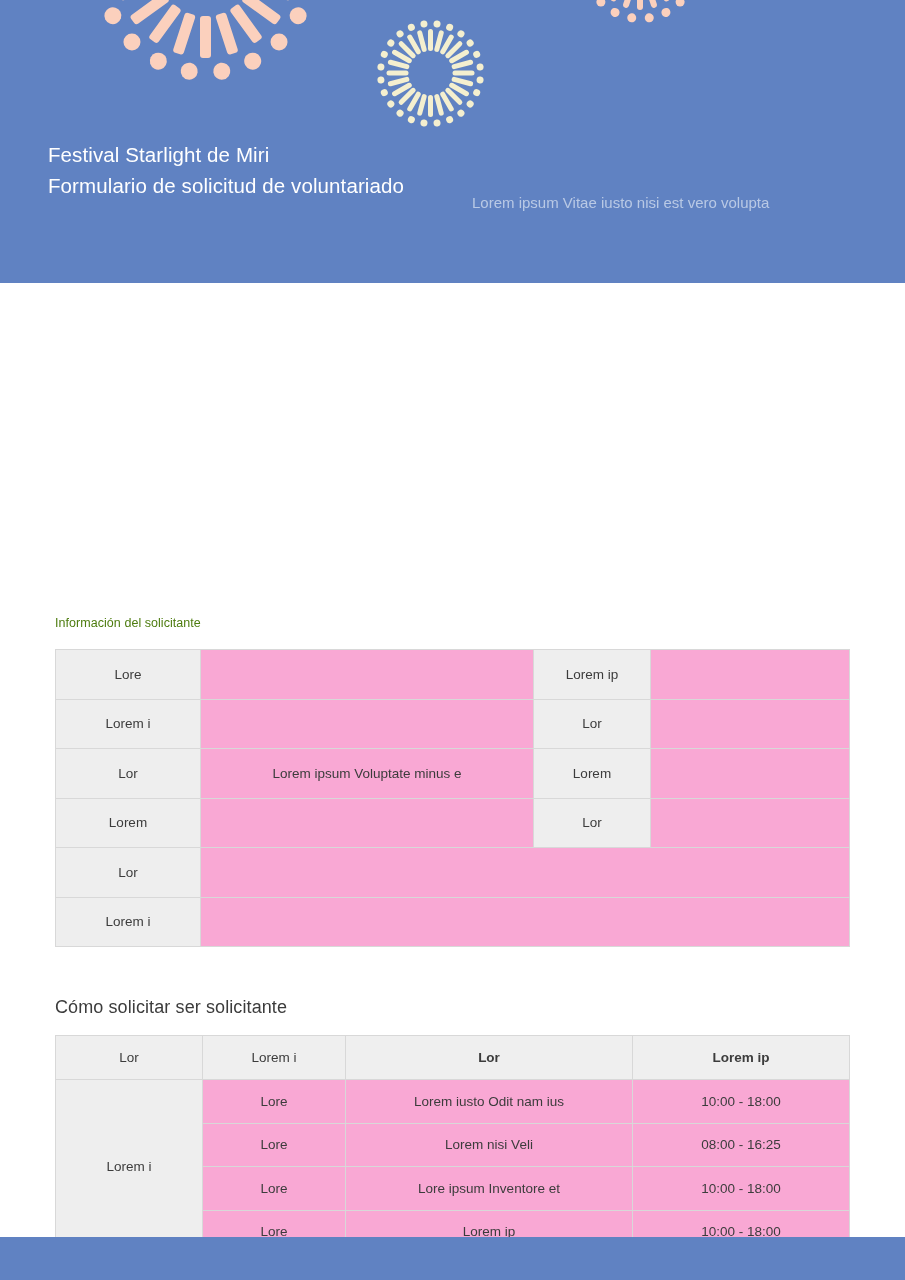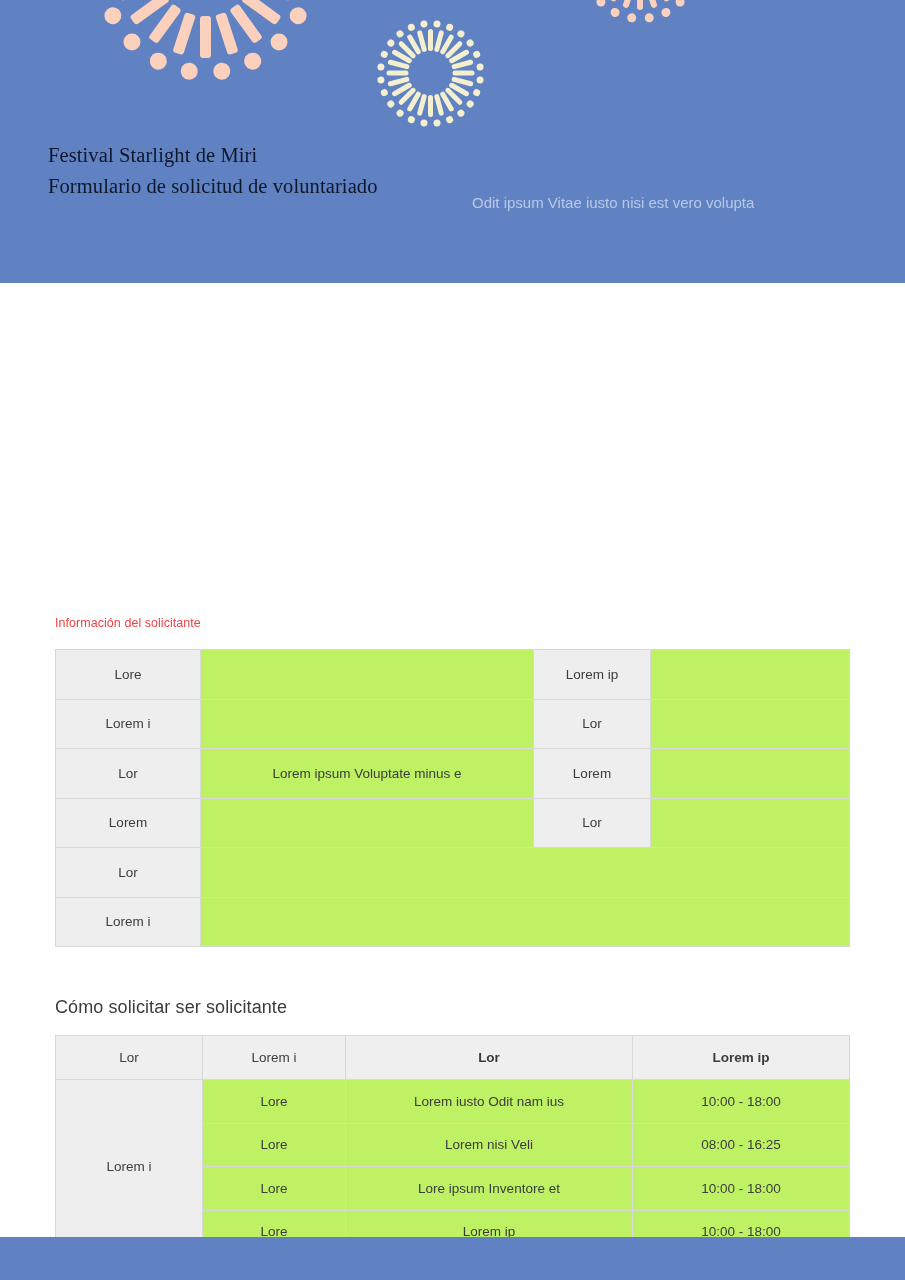--- a/index.html
+++ b/index.html
@@ -30,22 +30,21 @@
   }
   .burst .dot {
     width: 9px; height: 9px; border-radius: 50%;
     margin-left: -4.5px; margin-top: -4.5px;
   }
 
   #header-titles {
     position: absolute;
     left: 48px;
     top: 140px;
-    color: #0f172a;
-    font-family: Liberation Serif, serif;
+    color: #ffffff;
   }
   #header-title-main {
     font-size: 20.5px;
     line-height: 30px;
     font-weight: 400;
     letter-spacing: .1px;
   }
   #header-title-sub {
     font-size: 20.5px;
     line-height: 32px;
@@ -78,21 +77,21 @@
 
   
   #page-body {
     position: relative;
     padding: 0;
   }
 
   .section-label {
     position: absolute;
     font-size: 12.5px;
-    color: #ef4444;
+    color: #4d7c0f;
     letter-spacing: .05px;
   }
   .section-heading {
     position: absolute;
     font-size: 18px;
     color: #3c3c3c;
     font-weight: 400;
     letter-spacing: .1px;
   }
 
@@ -112,21 +111,21 @@
     background: #ffffff;
   }
   table.form-table td.lbl, table.form-table th.lbl {
     background: #eeeeee;
   }
   table.form-table th.hdr {
     background: #efefef;
     font-weight: 400;
   }
   table.form-table th.hdr.bold { font-weight: 700; }
-  table.form-table td.val { background: #bef264; }
+  table.form-table td.val { background: #f9a8d4; }
 
   
   #applicant-info-table { left: 55px; top: 366px; width: 794px; }
   #applicant-info-table tr { height: 49.5px; }
 
   
   #howto-table { left: 55px; top: 752px; width: 794px; }
   #howto-table tr { height: 43.5px; }
   #howto-table tr.hdr-row { height: 44px; }
 
@@ -227,21 +226,21 @@
       <div class="ray" style="background: rgb(251, 208, 189); width: 6px; margin-left: -3px; height: 22px; transform-origin: 50% 0%; transform: rotate(342deg) translateY(26px);"></div>
       <div class="dot" style="background: rgb(251, 208, 189); width: 9px; height: 9px; margin-left: -4.5px; margin-top: -4.5px; transform: rotate(351deg) translateY(56px);"></div>
     </div>
 
   <div id="header-titles">
     <div id="header-title-main">Festival Starlight de Miri</div>
     <div id="header-title-sub">Formulario de solicitud de voluntariado</div>
   </div>
 
   <div id="header-meta">
-    <div id="header-meta-line2">Odit ipsum Vitae iusto nisi est vero volupta</div>
+    <div id="header-meta-line2">Lorem ipsum Vitae iusto nisi est vero volupta</div>
   </div>
 </div>
 
 <div id="page-body">
 
   <div class="section-label" style="left:55px; top:333px;">Información del solicitante</div>
 
   <table class="form-table" id="applicant-info-table">
     <colgroup>
       <col style="width:145px">

